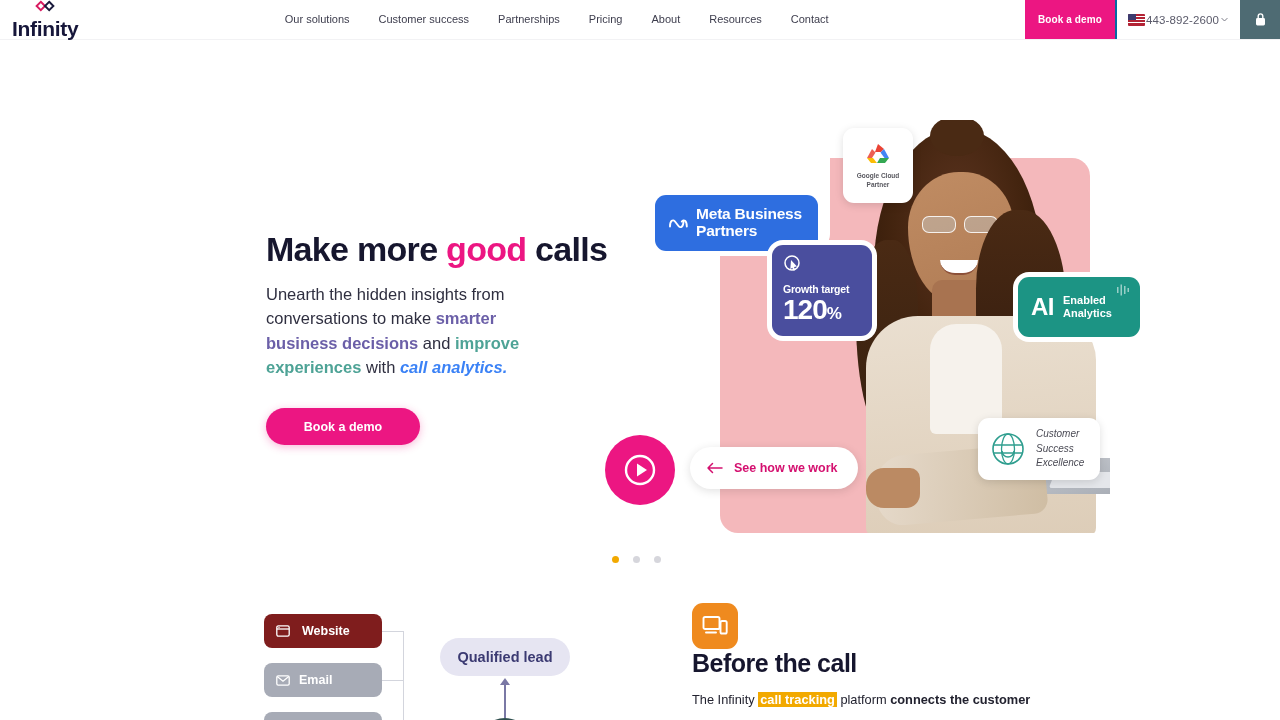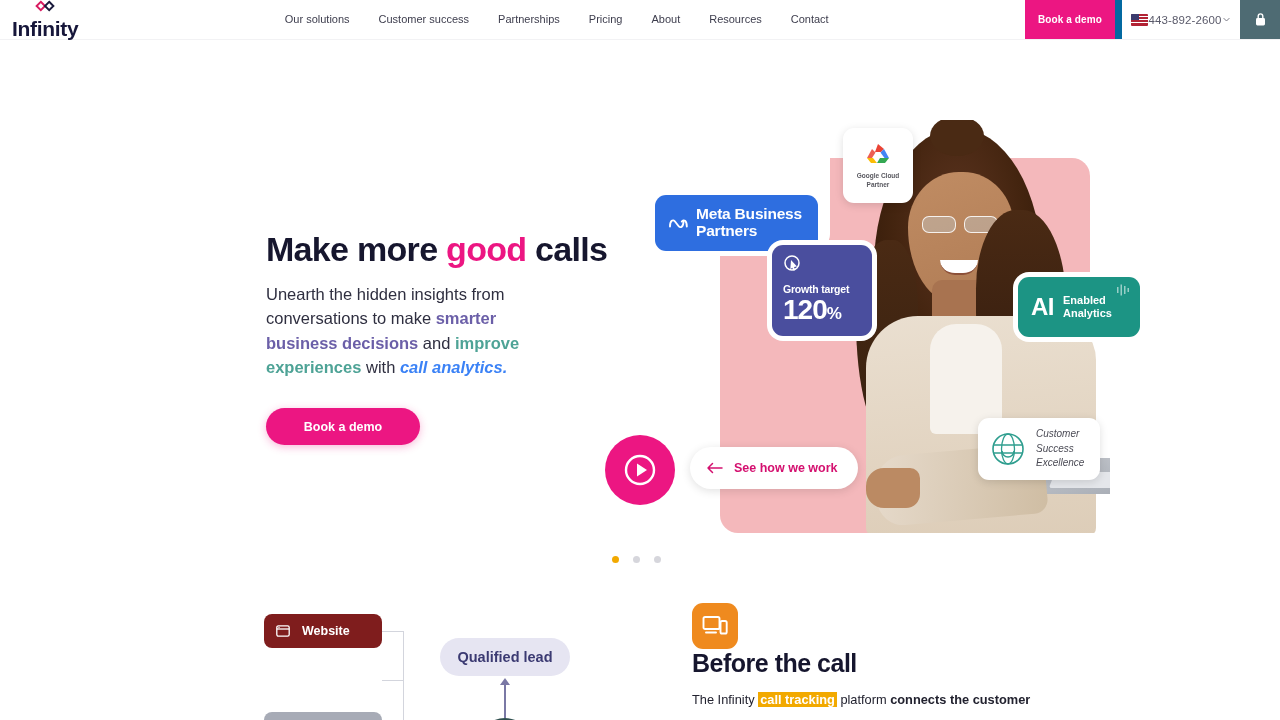--- a/index.html
+++ b/index.html
@@ -44,21 +44,21 @@
     width: 90px;
     display: flex; align-items: center; justify-content: center;
     background: #ec1682; color: #ffffff;
     font-size: 10px; font-weight: 600; letter-spacing: .1px;
     cursor: pointer; border: none;
     font-family: "Liberation Sans", sans-serif;
   }
   .phone-box {
     width: 125px;
     display: flex; align-items: center; justify-content: center; gap: 1px;
-    border-left: 7px solid #0369a1;
+    border-left: 2px solid #0369a1;
     cursor: pointer;
   }
   .flag {
     width: 17px; height: 12px; position: relative; overflow: hidden;
     border-radius: 1px; background: #b22234; flex: 0 0 auto;
   }
   .flag .stripe { position: absolute; left: 0; width: 100%; height: 1.7px; background: #ffffff; }
   .flag .canton { position: absolute; left: 0; top: 0; width: 8px; height: 6.5px; background: #3c3b6e; }
   .phone-num { font-size: 11.5px; color: #5a5a6a; letter-spacing: .1px; }
   .chev { width: 9px; height: 9px; }
@@ -491,20 +491,27 @@
 
     <div class="chip c1">
       <svg width="14" height="12" viewBox="0 0 14 12">
         <rect x=".8" y=".8" width="12.4" height="10.4" rx="1.6" fill="none" stroke="#ffffff" stroke-width="1.3"></rect>
         <path d="M.8 4 H13.2" stroke="#ffffff" stroke-width="1.3"></path>
         <circle cx="3" cy="2.4" r=".7" fill="#ffffff"></circle>
       </svg>
       <span>Website</span>
     </div>
 
+    <div class="chip c2">
+      <svg width="14" height="11" viewBox="0 0 14 11">
+        <rect x=".8" y=".8" width="12.4" height="9.4" rx="1.4" fill="none" stroke="#ffffff" stroke-width="1.3"></rect>
+        <path d="M1.2 1.6 L7 6.2 L12.8 1.6" fill="none" stroke="#ffffff" stroke-width="1.3"></path>
+      </svg>
+      <span>Email</span>
+    </div>
 
     <div class="chip c3">
       
       
     </div>
 
     <span class="flow-line-h" style="top:31px"></span>
     <span class="flow-line-h" style="top:80px"></span>
 
     <span class="flow-line-v"></span>

